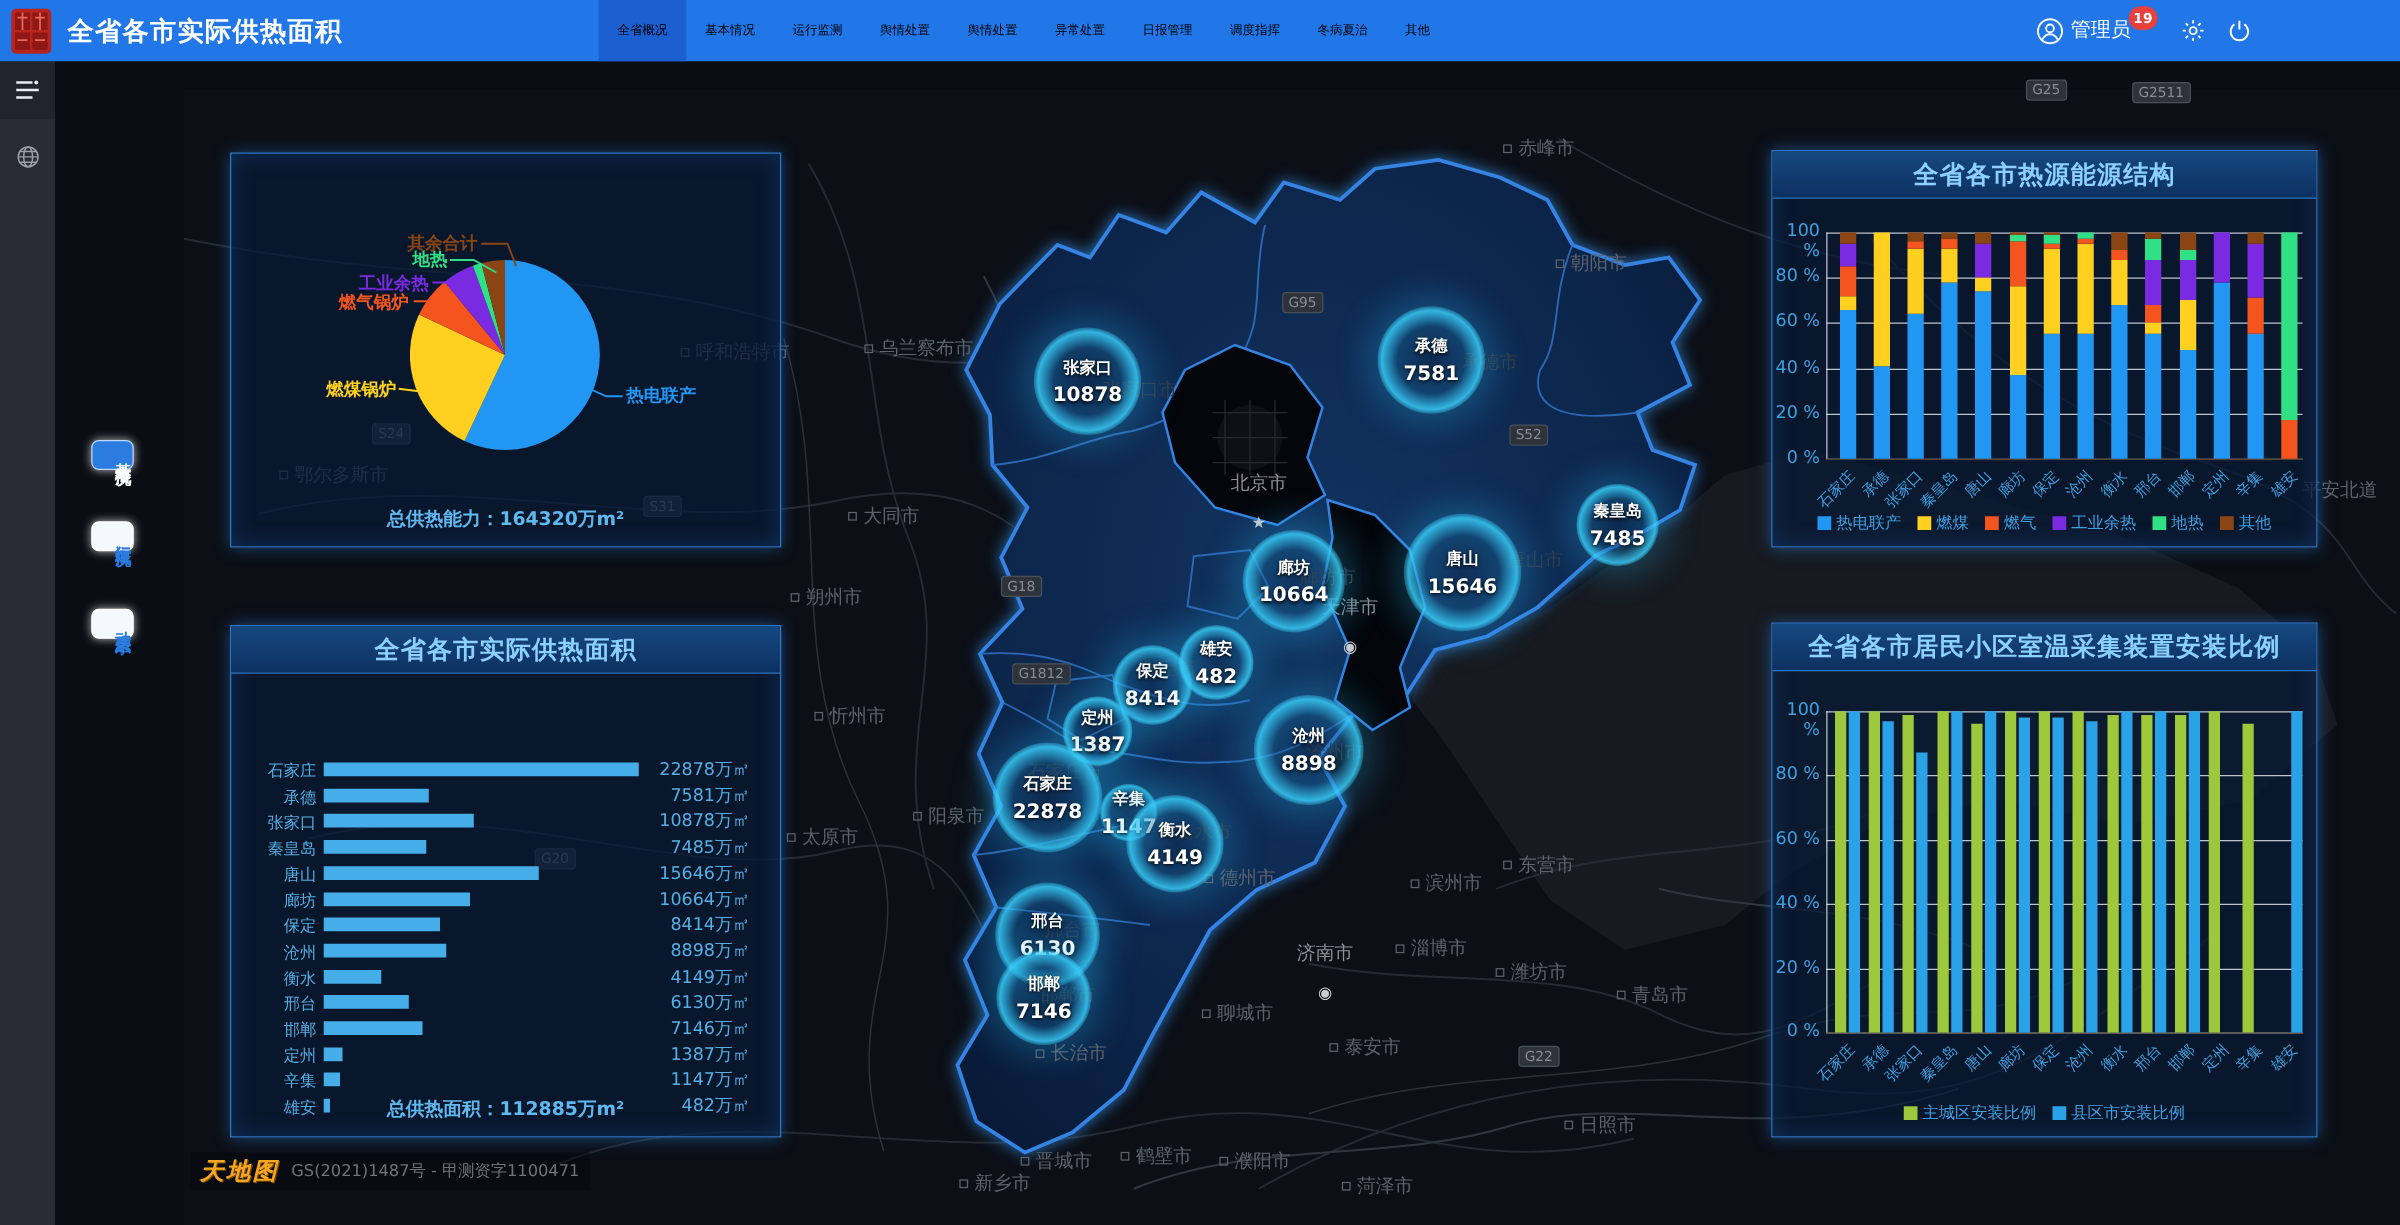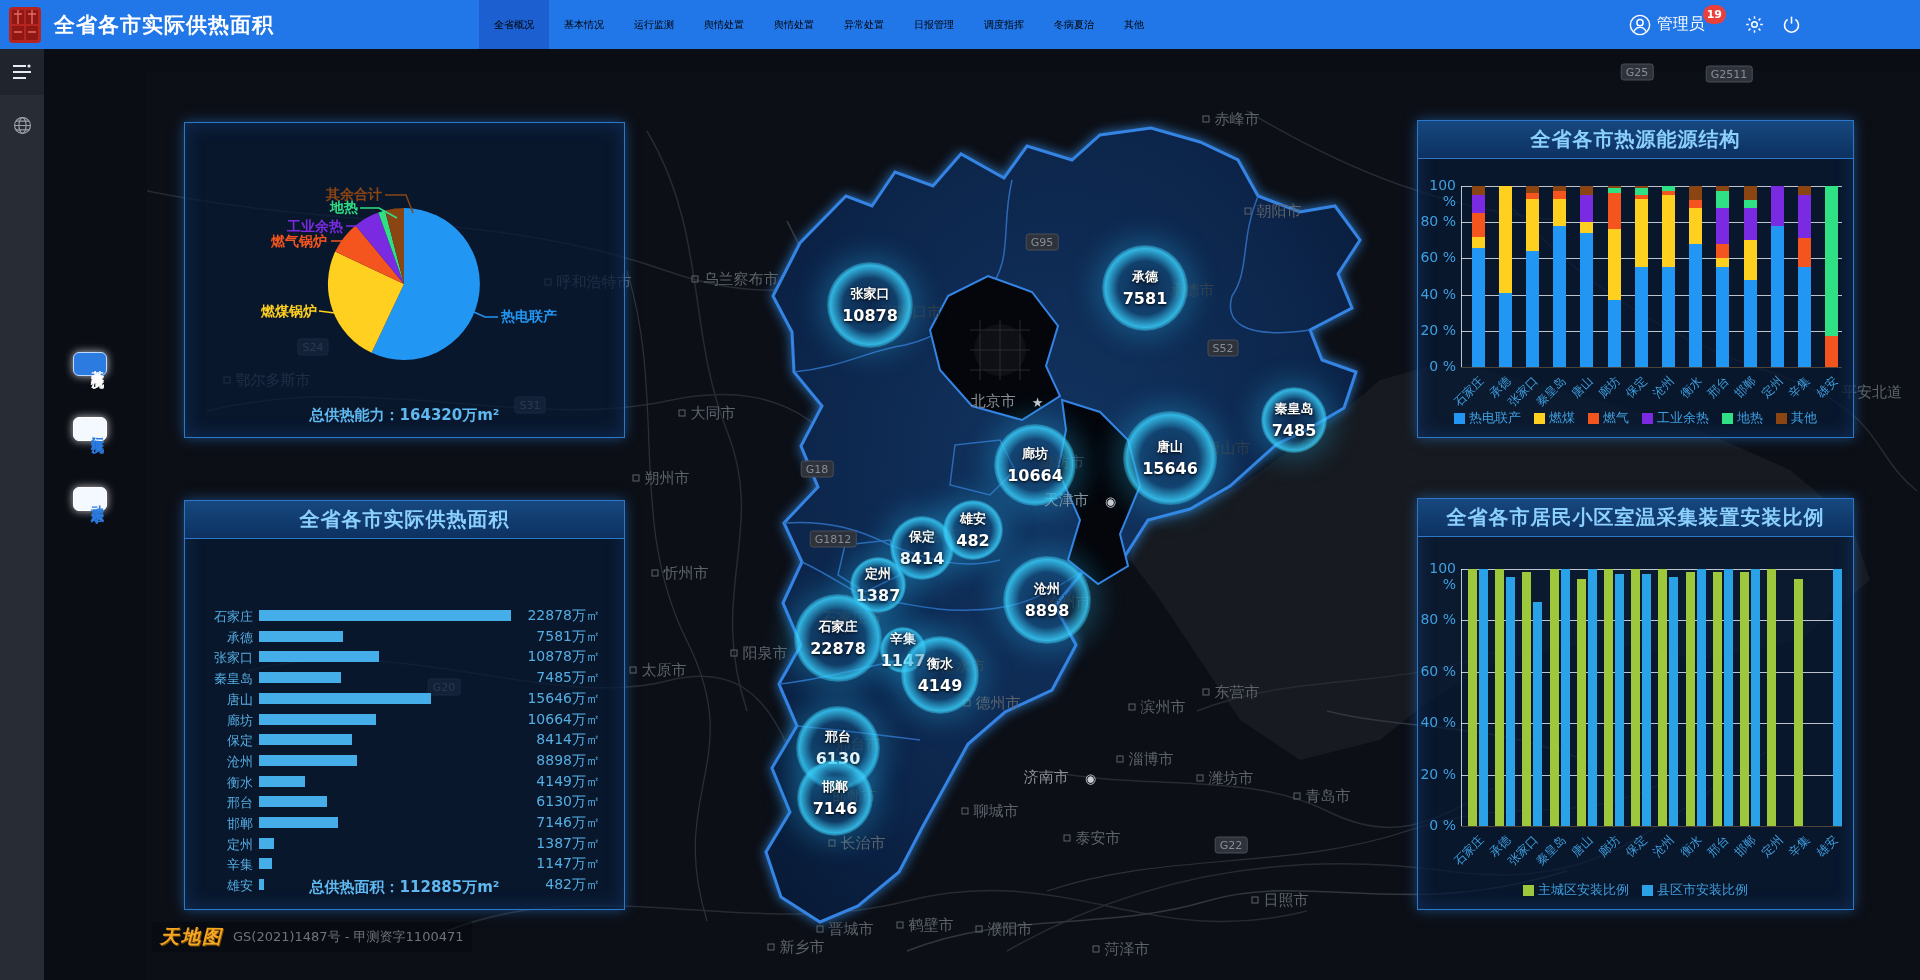--- a/index.html
+++ b/index.html
@@ -26,21 +26,21 @@
   .vbtn{position:absolute;left:73px;width:34px;writing-mode:vertical-rl;text-orientation:upright;
     font-size:13px;font-weight:bold;text-align:center;border-radius:6px;padding:7px 0;cursor:pointer;z-index:16;
     letter-spacing:2px;box-shadow:0 0 8px rgba(255,255,255,.75);}
   .vbtn.active{background:#2b7be0;color:#fff;border:1px solid #bcd9ff;}
   .vbtn.idle{background:#f4f8ff;color:#2b7be0;border:1px solid #fff;}
   
   #map{position:absolute;left:147px;top:71px;width:1773px;height:909px;background:#0c0f16;z-index:1;}
   #mapsvg{position:absolute;left:0;top:0;}
   .place{position:absolute;color:#5d636b;font-size:15px;white-space:nowrap;display:flex;align-items:center;transform:translate(-50%,-50%);z-index:2;}
   .place .sq{width:7px;height:7px;border:1px solid #5d636b;display:inline-block;margin-right:5px;}
-  .place.big{color:#8d9299;gap:16px;}
+  .place.big{flex-direction:column;color:#8d9299;gap:16px;}
   .place.big .mk{margin-top:2px;font-size:13px;color:#c9ccd1;line-height:10px;}
   .echo{position:absolute;color:#333b45;font-size:15px;white-space:nowrap;transform:translate(-50%,-50%);z-index:2;}
   .shield{position:absolute;background:#2e323a;border:1px solid #4a4f58;border-radius:3px;color:#878d96;
     font-size:11px;line-height:15px;padding:0 4px;transform:translate(-50%,-50%);z-index:2;}
   .bubble{position:absolute;border-radius:50%;display:flex;flex-direction:column;align-items:center;justify-content:center;
     z-index:3;cursor:pointer;
     background:radial-gradient(circle,rgba(14,45,80,.15) 0%,rgba(22,100,150,.38) 44%,rgba(56,205,250,.85) 65%,rgba(56,205,250,.22) 73%,rgba(56,205,250,0) 75%);
     box-shadow:0 0 26px 8px rgba(38,170,225,.30);}
   .bubble .bname{color:#fff;font-size:13px;font-weight:bold;text-shadow:0 1px 3px #000;}
   .bubble .bval{color:#fff;font-size:16px;font-weight:bold;margin-top:3px;text-shadow:0 1px 3px #000;}
@@ -263,21 +263,21 @@
         <span>鹤壁市</span>
       </div>
       <div class="place" style="left: 857px; top: 858px;">
         <span class="sq"></span>
         <span>濮阳市</span>
       </div>
       <div class="place" style="left: 649px; top: 876px;">
         <span class="sq"></span>
         <span>新乡市</span>
       </div>
-      <div class="place" style="left: 955px; top: 878px; margin-left: 19px;">
+      <div class="place" style="left: 955px; top: 878px;">
         <span class="sq"></span>
         <span>菏泽市</span>
       </div>
       <div class="place" style="left: 843px; top: 740px;">
         <span class="sq"></span>
         <span>聊城市</span>
       </div>
       <div class="place big" style="left: 913px; top: 706px;">
         <span>济南市</span>
         <span class="mk">◉</span>

